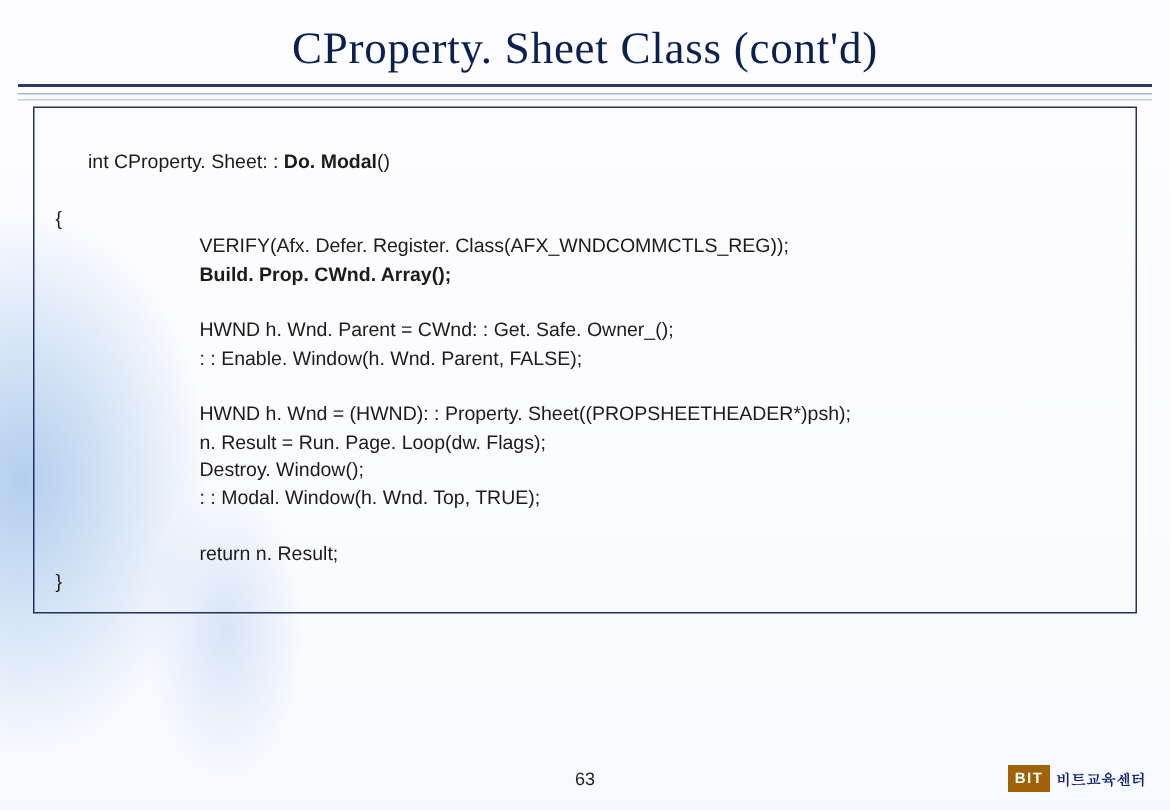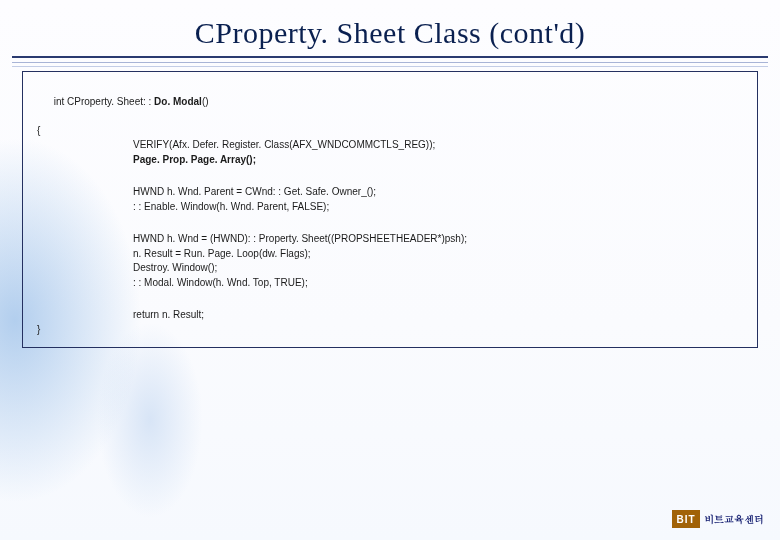--- a/index.html
+++ b/index.html
@@ -26,21 +26,21 @@
   .rule-light  { border-top: 1px solid #a8b4d6; height: 0; margin-top: 4px; }
   .rule-light2 { border-top: 1px solid #c3cde6; height: 0; margin-top: 3px; }
   .codebox {
     margin: 4px 22px 0 22px;
     border: 1.5px solid #243060;
     padding: 8px 14px 10px 14px;
     background: transparent;
   }
   .code-line {
     font-family: Arial, Helvetica, sans-serif;
-    font-size: 10px;
+    font-size: 13px;
     color: #1b1b1b;
     line-height: 1.45;
     white-space: pre;
   }
   .indent1 { padding-left: 0; }
   .indent2 { padding-left: 96px; }
   .sp { height: 18px; }
   .bold { font-weight: 700; }
   .pagenum {
     position: absolute;
@@ -90,33 +90,34 @@
     <div class="rule-light"></div>
     <div class="rule-light2"></div>
   </div>
 
   <div class="codebox">
     <div class="code-line indent1">
       <span>int CProperty. Sheet: : </span><span class="bold">Do. Modal</span><span>()</span>
     </div>
     <div class="code-line indent1">{</div>
     <div class="code-line indent2">VERIFY(Afx. Defer. Register. Class(AFX_WNDCOMMCTLS_REG));</div>
-    <div class="code-line indent2 bold">Page. Prop. Page. Array();</div>
+    <div class="code-line indent2 bold">Build. Prop. CWnd. Array();</div>
     <div class="sp"></div>
     <div class="code-line indent2">HWND h. Wnd. Parent = CWnd: : Get. Safe. Owner_();</div>
     <div class="code-line indent2">: : Enable. Window(h. Wnd. Parent, FALSE);</div>
     <div class="sp"></div>
     <div class="code-line indent2">HWND h. Wnd = (HWND): : Property. Sheet((PROPSHEETHEADER*)psh);</div>
     <div class="code-line indent2">n. Result = Run. Page. Loop(dw. Flags);</div>
     <div class="code-line indent2">Destroy. Window();</div>
     <div class="code-line indent2">: : Modal. Window(h. Wnd. Top, TRUE);</div>
     <div class="sp"></div>
     <div class="code-line indent2">return n. Result;</div>
     <div class="code-line indent1">}</div>
   </div>
 
+  <div class="pagenum">63</div>
 
   <div class="footer-logo">
     <span class="logo-box">BIT</span>
     <span class="logo-text">비트교육센터</span>
   </div>
 
 </div>
 
 </body></html>

